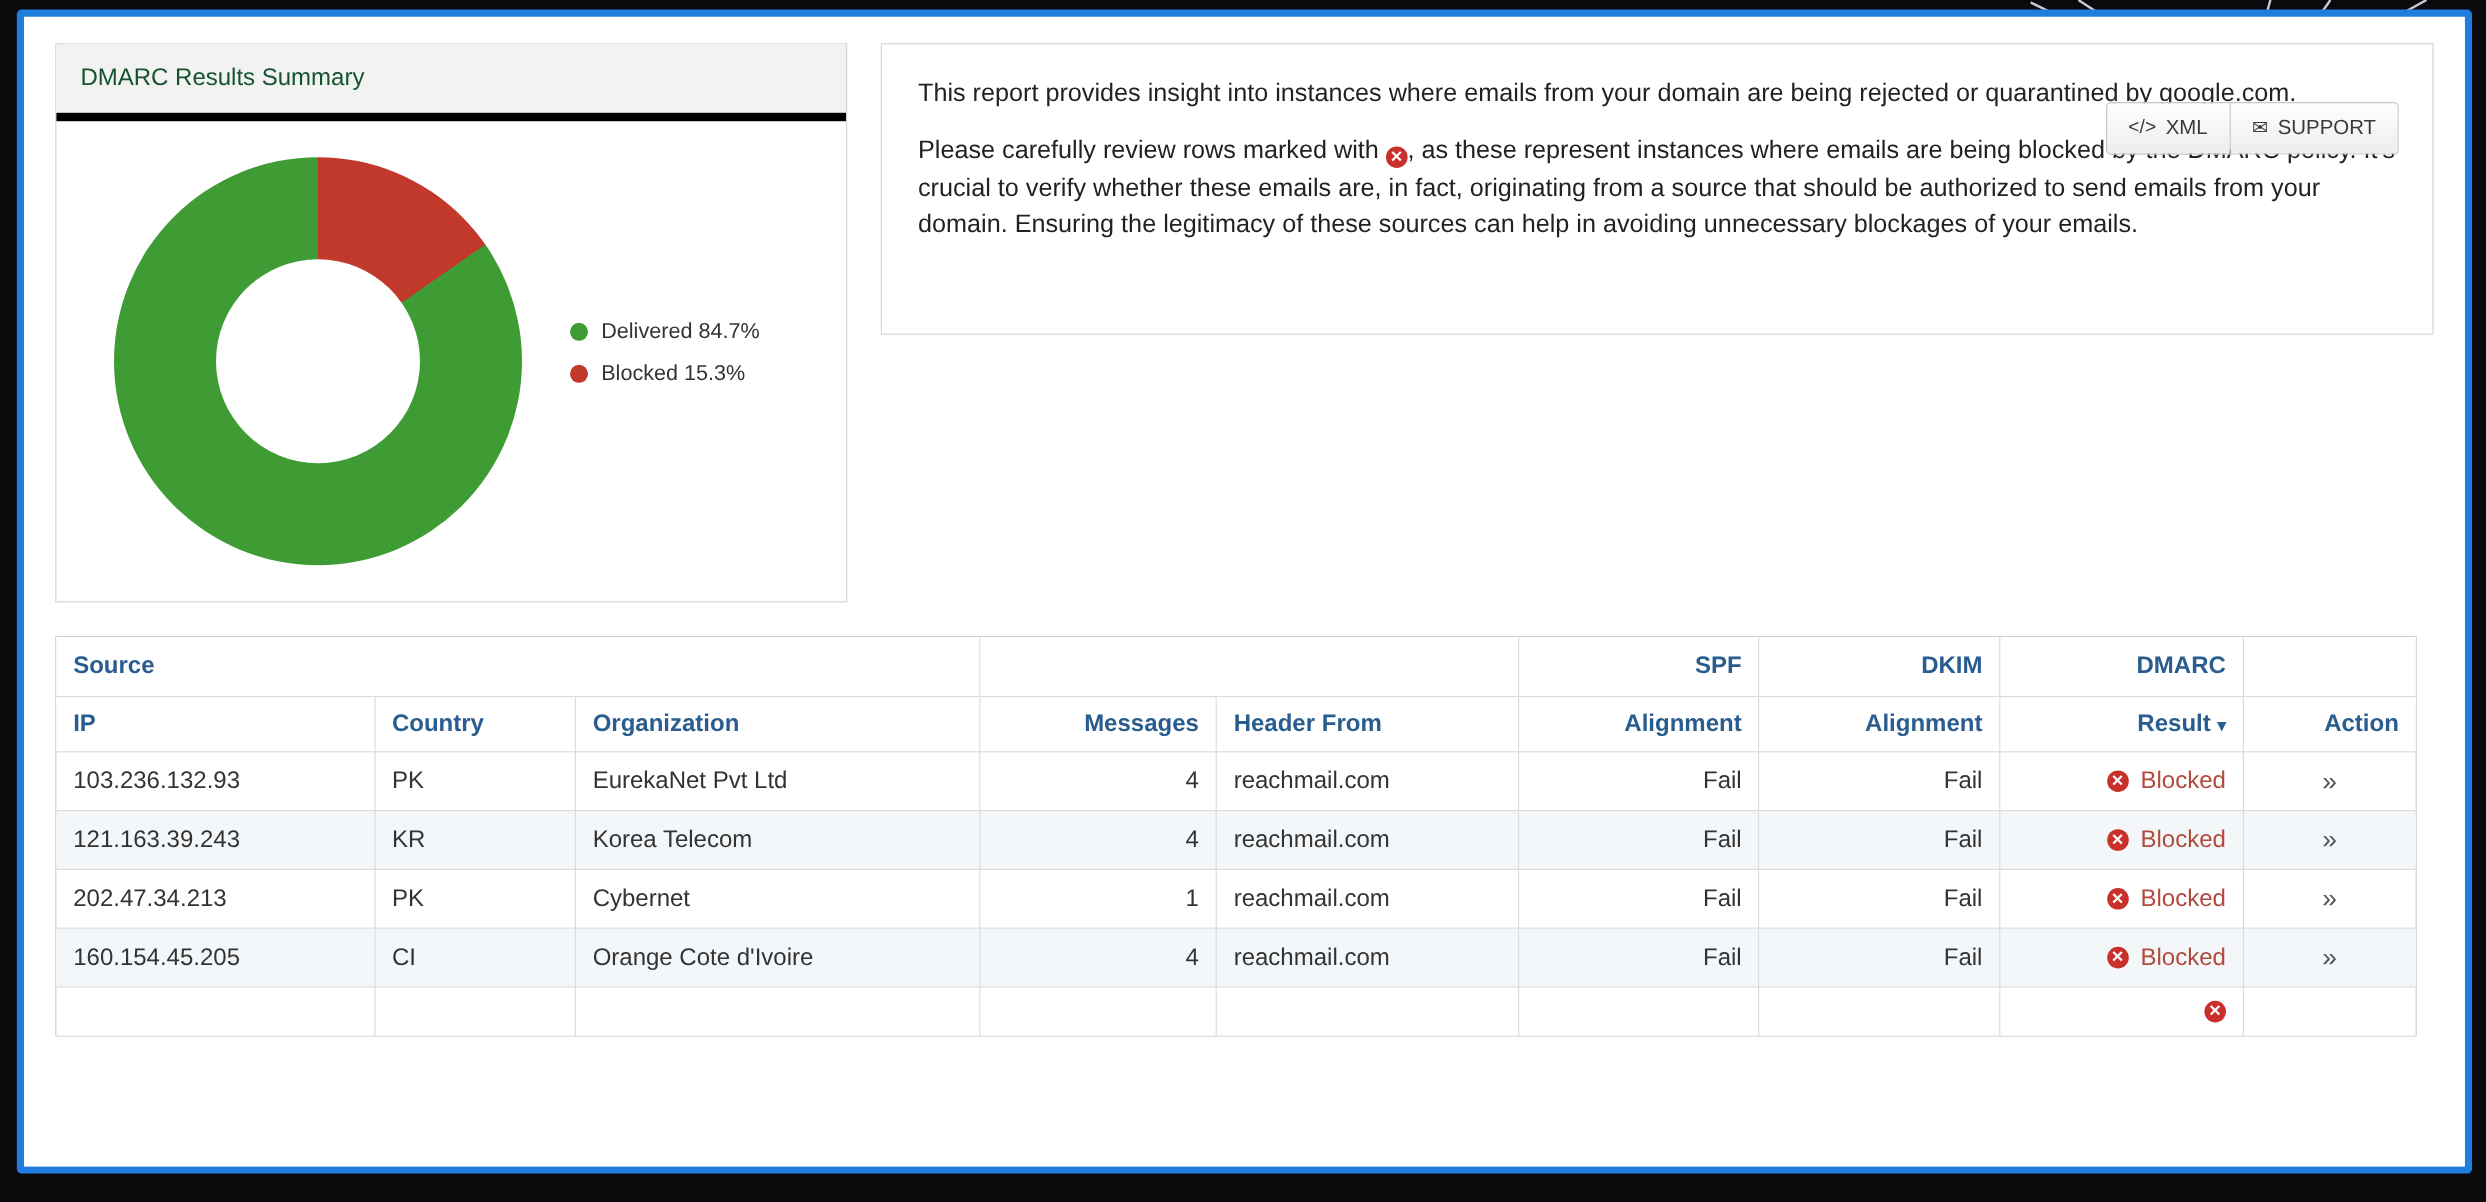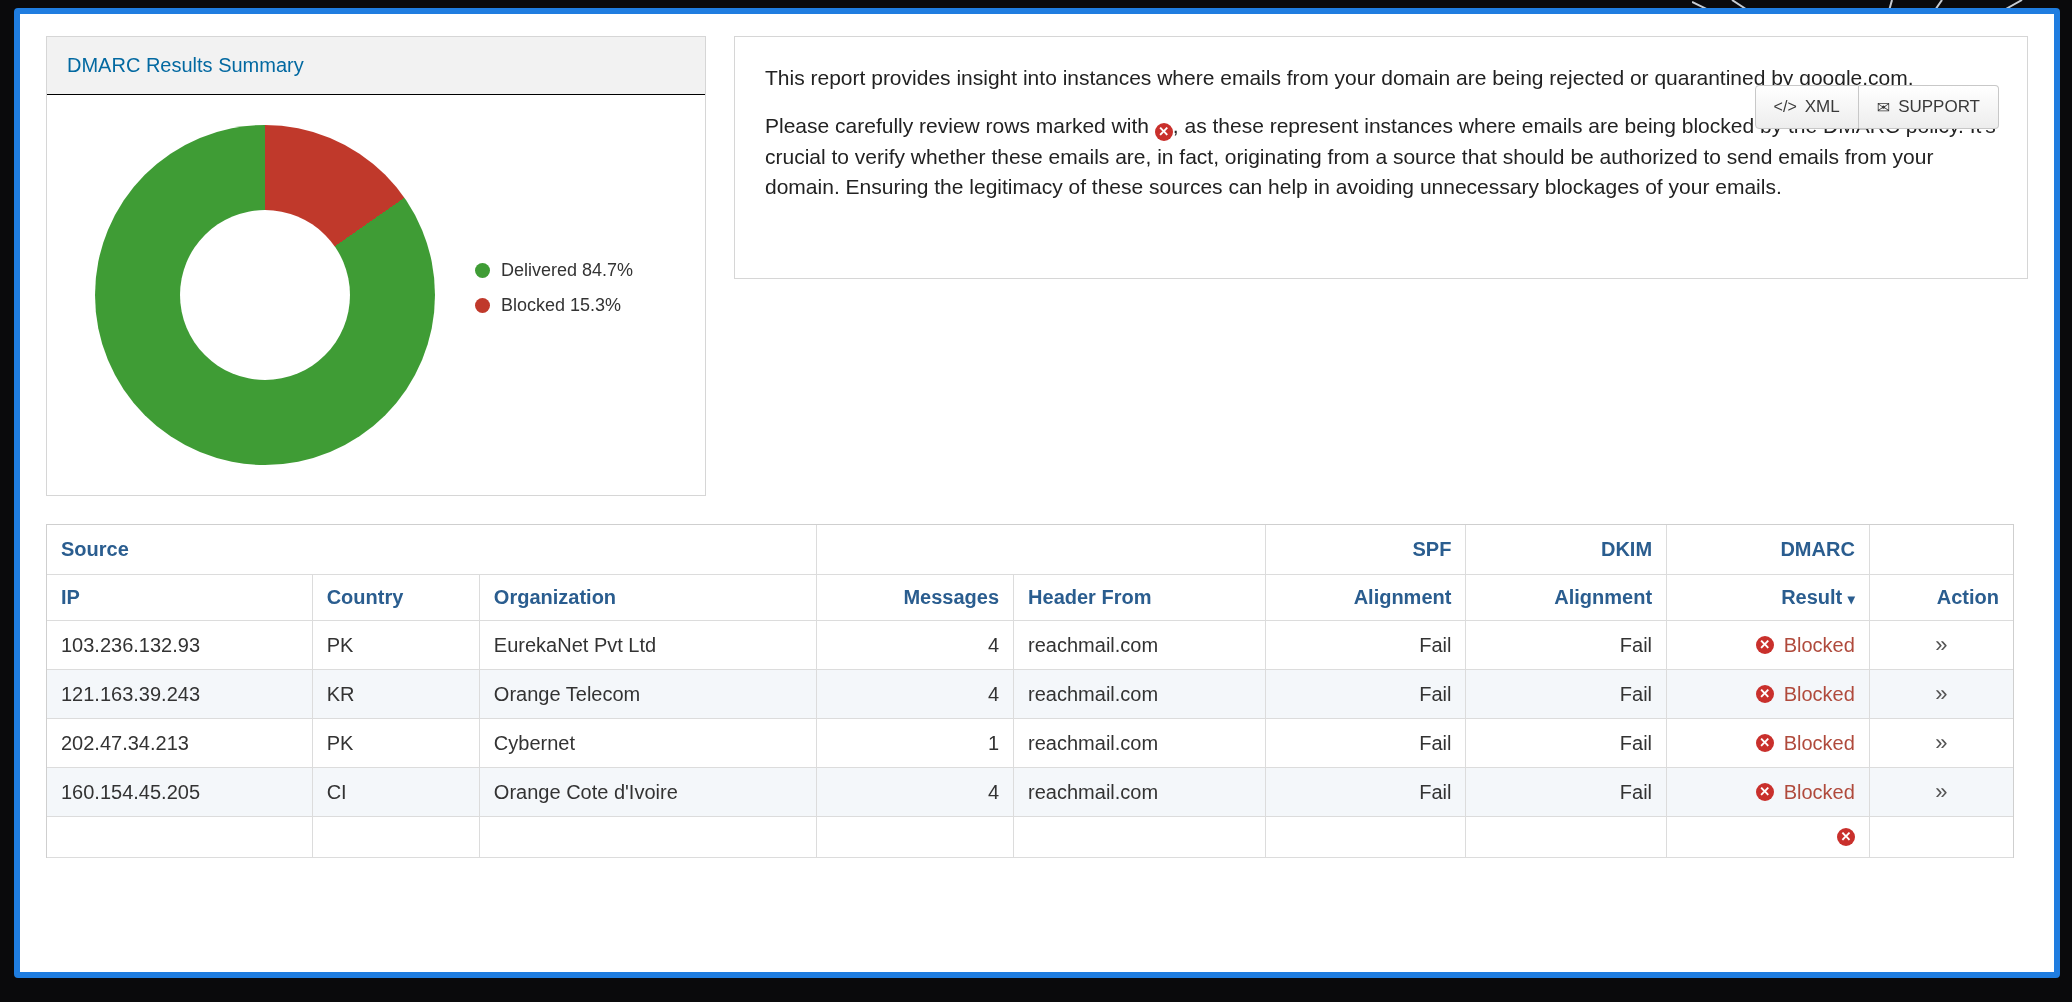--- a/index.html
+++ b/index.html
@@ -60,24 +60,24 @@
 
   
   .summary-panel {
     width: 660px;
     border: 1px solid #d6d6d6;
     background: #ffffff;
     box-sizing: border-box;
   }
   .summary-head {
     background: #f2f2f2;
-    border-bottom: 1px solid #000000;
+    border-bottom: 7px solid #000000;
     padding: 17px 20px;
     font-size: 20px;
-    color: #0369a1;
+    color: #14532d;
   }
   .summary-body {
     position: relative;
     height: 400px;
     display: flex;
     align-items: center;
   }
   .donut-wrap {
     position: relative;
     width: 380px;
@@ -336,21 +336,21 @@
                 <span class="blocked-cell">
                   <span class="err-dot">✕</span>
                   <span>Blocked</span>
                 </span>
               </td>
               <td class="action-cell">»</td>
             </tr>
             <tr>
               <td>121.163.39.243</td>
               <td>KR</td>
-              <td>Orange Telecom</td>
+              <td>Korea Telecom</td>
               <td class="num">4</td>
               <td>reachmail.com</td>
               <td class="num">Fail</td>
               <td class="num">Fail</td>
               <td>
                 <span class="blocked-cell">
                   <span class="err-dot">✕</span>
                   <span>Blocked</span>
                 </span>
               </td>

